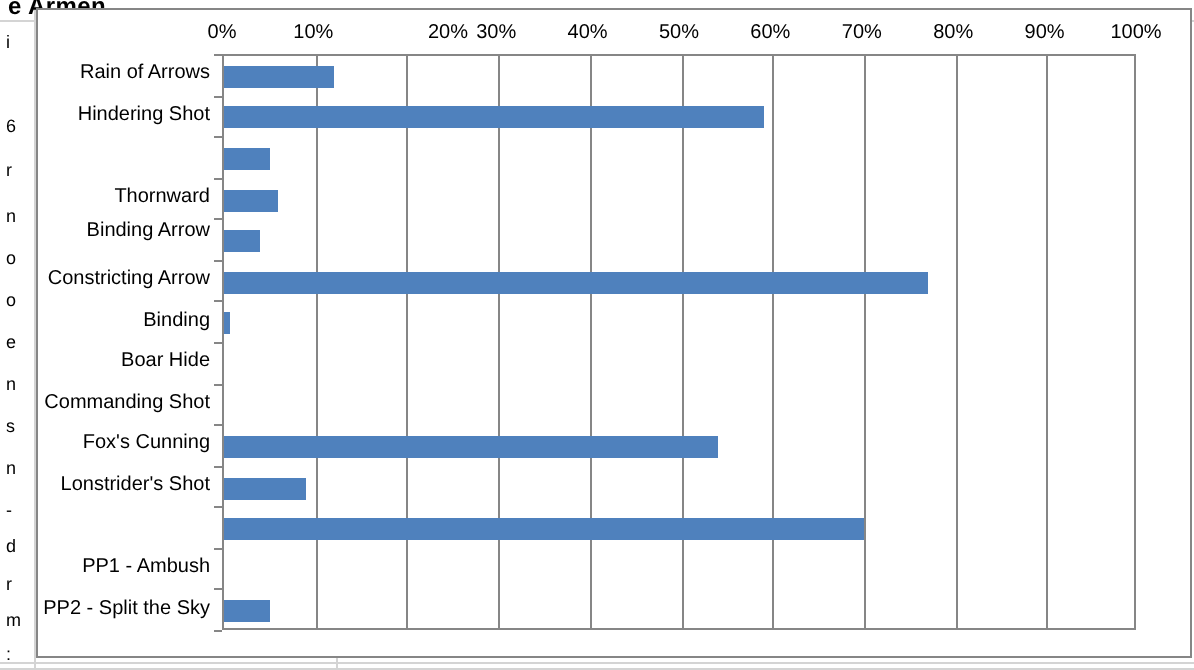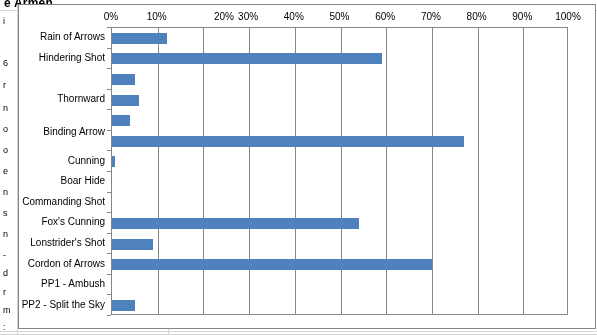--- a/index.html
+++ b/index.html
@@ -203,34 +203,34 @@
       </div>
 
     <div class="catlabels" id="catlabels">
         <div class="catlabel" style="top: 4.28571px; text-align: right;">Rain of Arrows</div>
         <div class="cattick" style="top: 0px;"></div>
         <div class="catlabel" style="top: 24.8571px;">Hindering Shot</div>
         <div class="cattick" style="top: 20.5714px;"></div>
         <div class="cattick" style="top: 41.1429px;"></div>
         <div class="catlabel" style="top: 66px;">Thornward</div>
         <div class="cattick" style="top: 61.7143px;"></div>
-        <div class="catlabel" style="top: 99px; text-align: center;">Binding Arrow</div>
+        <div class="catlabel" style="top: 83px; text-align: center;">Binding Arrow</div>
         <div class="cattick" style="top: 82.2857px;"></div>
+        <div class="catlabel" style="top: 107.143px;">Constricting Arrow</div>
         <div class="cattick" style="top: 102.857px;"></div>
-        <div class="catlabel" style="top: 127.714px;">Cunning</div>
+        <div class="catlabel" style="top: 127.714px;">Binding</div>
         <div class="cattick" style="top: 123.429px;"></div>
         <div class="catlabel" style="top: 148.286px;">Boar Hide</div>
         <div class="cattick" style="top: 144px;"></div>
         <div class="catlabel" style="top: 168.857px;">Commanding Shot</div>
         <div class="cattick" style="top: 164.571px;"></div>
         <div class="catlabel" style="top: 189.429px;">Fox's Cunning</div>
         <div class="cattick" style="top: 185.143px;"></div>
         <div class="catlabel" style="top: 210px;">Lonstrider's Shot</div>
         <div class="cattick" style="top: 205.714px;"></div>
-        <div class="catlabel" style="top: 230.571px;">Cordon of Arrows</div>
         <div class="cattick" style="top: 226.286px;"></div>
         <div class="catlabel" style="top: 251.143px;">PP1 - Ambush</div>
         <div class="cattick" style="top: 246.857px;"></div>
         <div class="catlabel" style="top: 271.714px;">PP2 - Split the Sky</div>
         <div class="cattick" style="top: 267.429px;"></div>
         <div class="cattick" style="top: 288px;"></div>
       </div>
 
     <div class="plot">
       <div id="gridlines">

